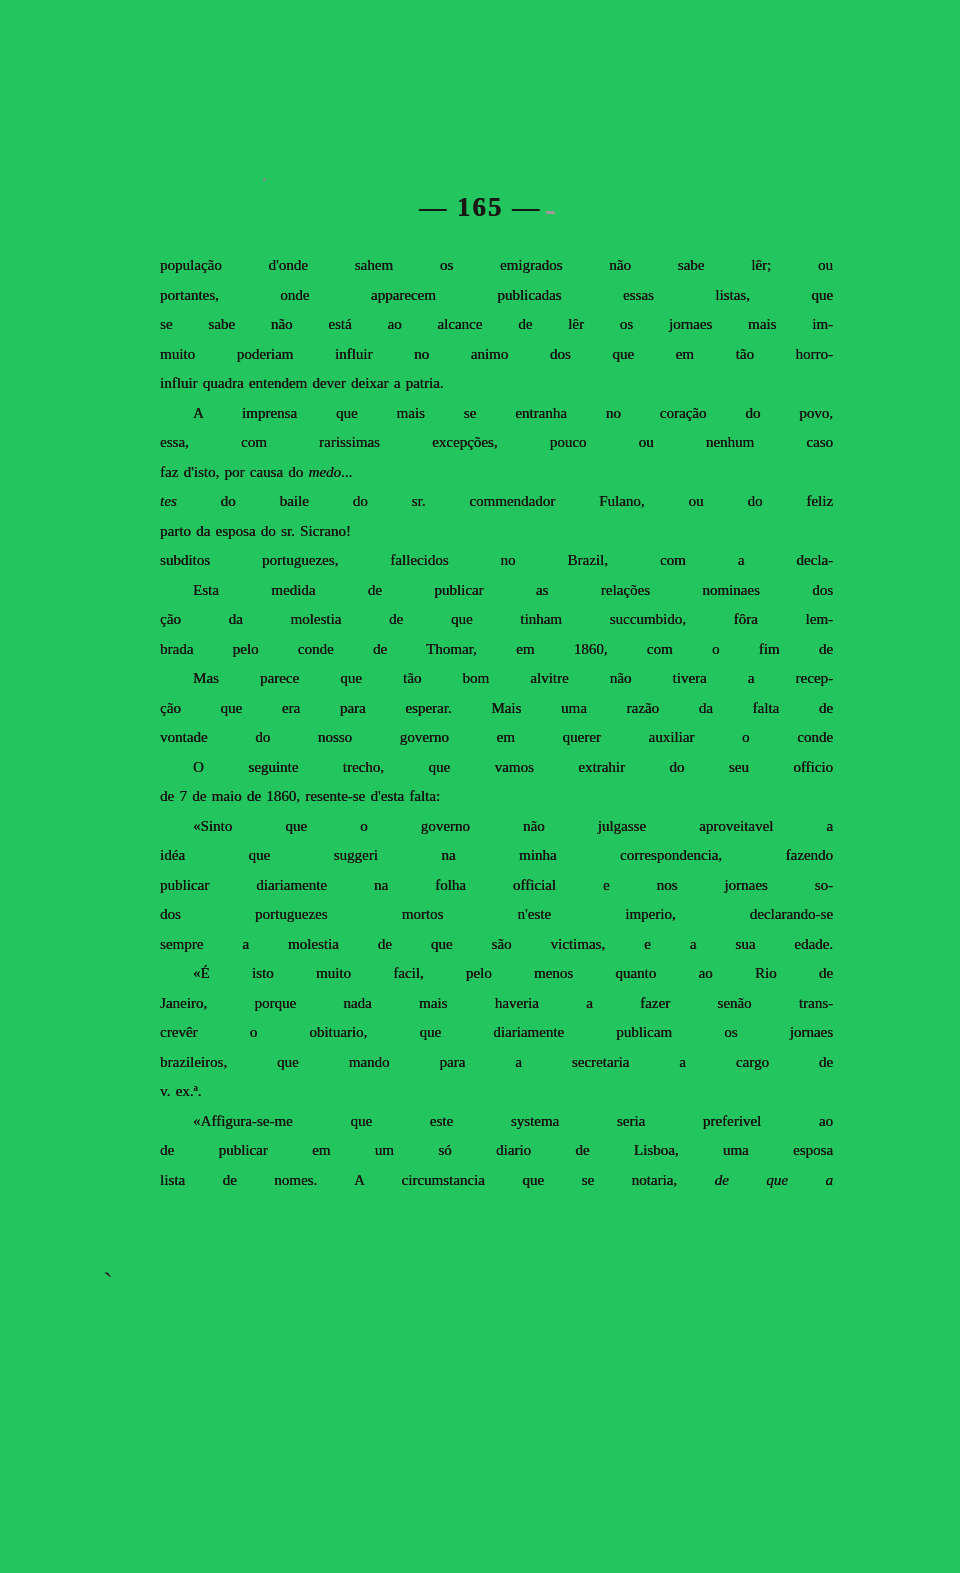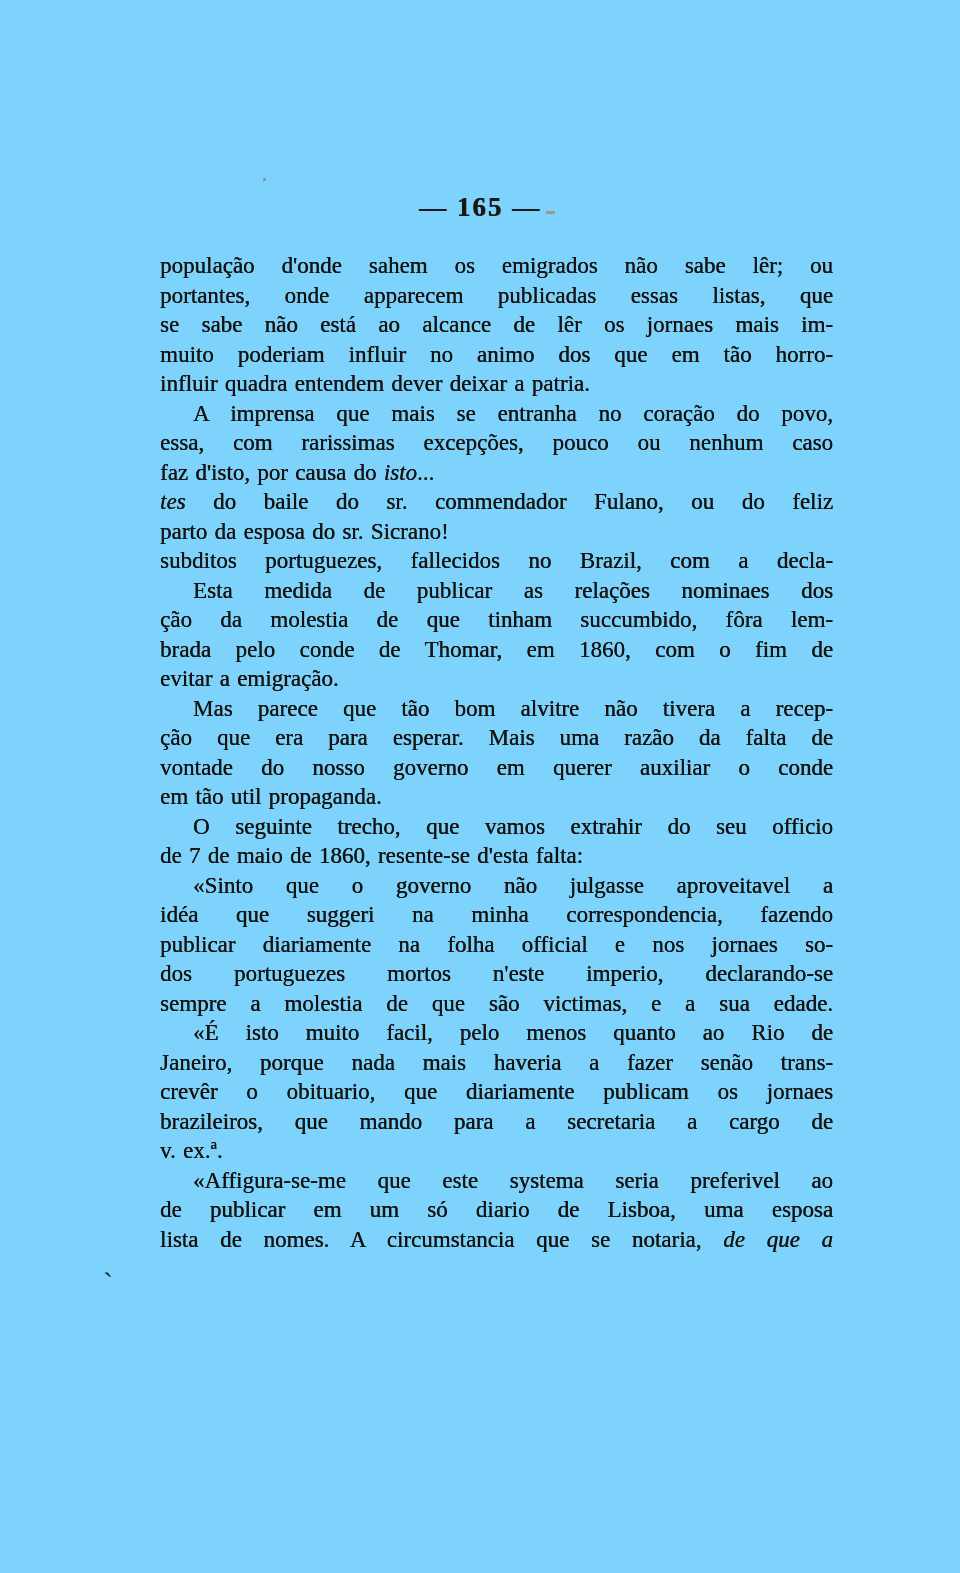--- a/index.html
+++ b/index.html
@@ -4,21 +4,21 @@
 <style>
   html, body {
     margin: 0;
     padding: 0;
     background: #ffffff;
   }
   .page {
     position: relative;
     width: 960px;
     height: 1573px;
-    background: #7dd3fc;
+    background: #22c55e;
     overflow: hidden;
     font-family: "Liberation Serif", serif;
     color: #151310;
   }
   .page-number {
     position: absolute;
     top: 192px;
     left: 0;
     width: 960px;
     text-align: center;
@@ -29,21 +29,21 @@
     text-shadow: 0.4px 0 0 currentColor;
   }
   .text-block {
     position: absolute;
     top: 251px;
     left: 160px;
     width: 673px;
   }
   .line {
     line-height: 29.5px;
-    font-size: 23px;
+    font-size: 15px;
     text-align: left;
     white-space: normal;
     text-shadow: 0.35px 0 0 currentColor;
     word-spacing: 1.5px;
   }
   .line.just {
     text-align: justify;
     text-align-last: justify;
   }
   .line.indent {
@@ -76,32 +76,30 @@
     <span>— 165 —</span>
   </div>
   <div class="text-block">
       <div class="line just"><span>população d'onde sahem os emigrados não sabe lêr; ou</span></div>
       <div class="line just"><span>portantes, onde apparecem publicadas essas listas, que</span></div>
       <div class="line just"><span>se sabe não está ao alcance de lêr os jornaes mais im-</span></div>
       <div class="line just"><span>muito poderiam influir no animo dos que em tão horro-</span></div>
       <div class="line"><span>influir quadra entendem dever deixar a patria.</span></div>
       <div class="line just indent"><span>A imprensa que mais se entranha no coração do povo,</span></div>
       <div class="line just"><span>essa, com rarissimas excepções, pouco ou nenhum caso</span></div>
-      <div class="line"><span>faz d'isto, por causa do </span><span class="it">isto</span><span>...</span></div>
+      <div class="line"><span>faz d'isto, por causa do </span><span class="it">medo</span><span>...</span></div>
       <div class="line just"><span class="it">tes</span><span> do baile do sr. commendador Fulano, ou do feliz</span></div>
       <div class="line"><span>parto da esposa do sr. Sicrano!</span></div>
       <div class="line just"><span>subditos portuguezes, fallecidos no Brazil, com a decla-</span></div>
       <div class="line just indent"><span>Esta medida de publicar as relações nominaes dos</span></div>
       <div class="line just"><span>ção da molestia de que tinham succumbido, fôra lem-</span></div>
       <div class="line just"><span>brada pelo conde de Thomar, em 1860, com o fim de</span></div>
-      <div class="line"><span>evitar a emigração.</span></div>
       <div class="line just indent"><span>Mas parece que tão bom alvitre não tivera a recep-</span></div>
       <div class="line just"><span>ção que era para esperar. Mais uma razão da falta de</span></div>
       <div class="line just"><span>vontade do nosso governo em querer auxiliar o conde</span></div>
-      <div class="line"><span>em tão util propaganda.</span></div>
       <div class="line just indent"><span>O seguinte trecho, que vamos extrahir do seu officio</span></div>
       <div class="line"><span>de 7 de maio de 1860, resente-se d'esta falta:</span></div>
       <div class="line just indent"><span>«Sinto que o governo não julgasse aproveitavel a</span></div>
       <div class="line just"><span>idéa que suggeri na minha correspondencia, fazendo</span></div>
       <div class="line just"><span>publicar diariamente na folha official e nos jornaes so-</span></div>
       <div class="line just"><span>dos portuguezes mortos n'este imperio, declarando-se</span></div>
       <div class="line just"><span>sempre a molestia de que são victimas, e a sua edade.</span></div>
       <div class="line just indent"><span>«É isto muito facil, pelo menos quanto ao Rio de</span></div>
       <div class="line just"><span>Janeiro, porque nada mais haveria a fazer senão trans-</span></div>
       <div class="line just"><span>crevêr o obituario, que diariamente publicam os jornaes</span></div>

